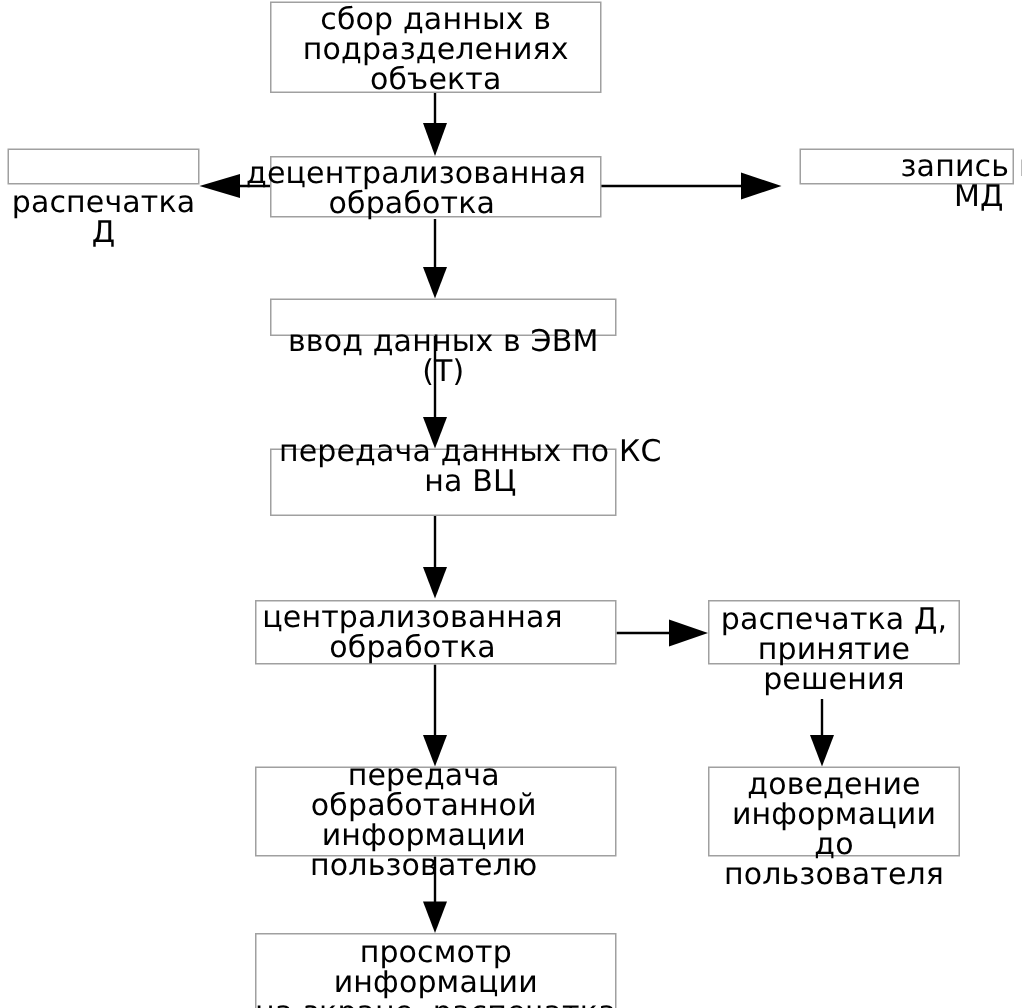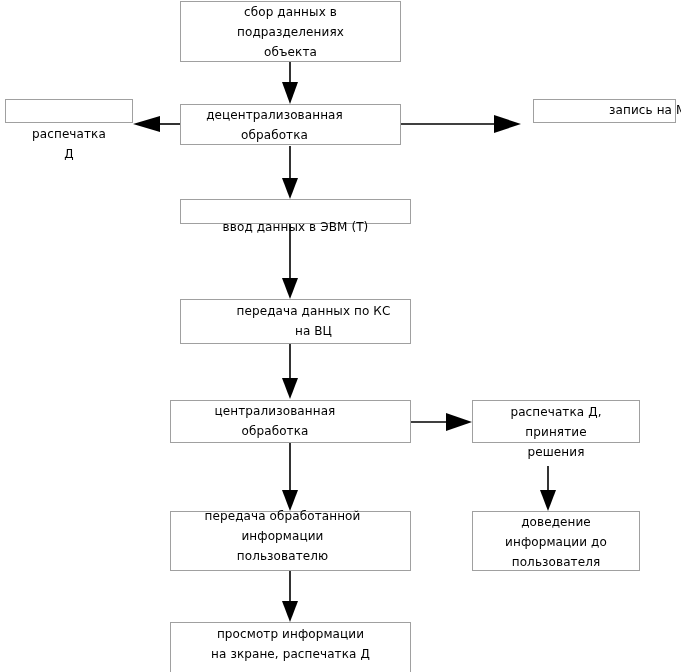--- a/index.html
+++ b/index.html
@@ -20,21 +20,21 @@
     left: 0; top: 0;
     width: 681px;
     height: 672px;
   }
 
   .node {
     position: absolute;
     box-sizing: border-box;
     text-align: center;
     color: #000000;
-    font-size: 12px;
+    font-size: 20px;
     line-height: 20px;
     white-space: pre-line;
     letter-spacing: 0.1px;
   }
 
   
   .frame {
     position: absolute;
     box-sizing: border-box;
     border: 1px solid #a0a0a0;
@@ -127,21 +127,21 @@
   <div class="node" style="left:164px; top:105px; width:221px;">децентрализованная
 обработка</div>
 
   <div class="node" style="left:5px; top:100px; width:128px;margin-top:24px;">распечатка
 Д</div>
 
   <div class="node" style="left:533px; top:100px; width:143px;margin-left:48px;">запись на МД</div>
 
   <div class="node" style="left:180px; top:217px; width:231px;">ввод данных в ЭВМ (Т)</div>
 
-  <div class="node" style="left:180px; top:301px; width:267px;">передача данных по КС
+  <div class="node" style="left:180px; top:290px; width:267px;">передача данных по КС
 на ВЦ</div>
 
   <div class="node" style="left:170px; top:401px; width:210px;">централизованная
 обработка</div>
 
   <div class="node" style="left:472px; top:402px; width:168px;">распечатка Д,
 принятие
 решения</div>
 
   <div class="node" style="left:170px; top:506px; width:225px;">передача обработанной

